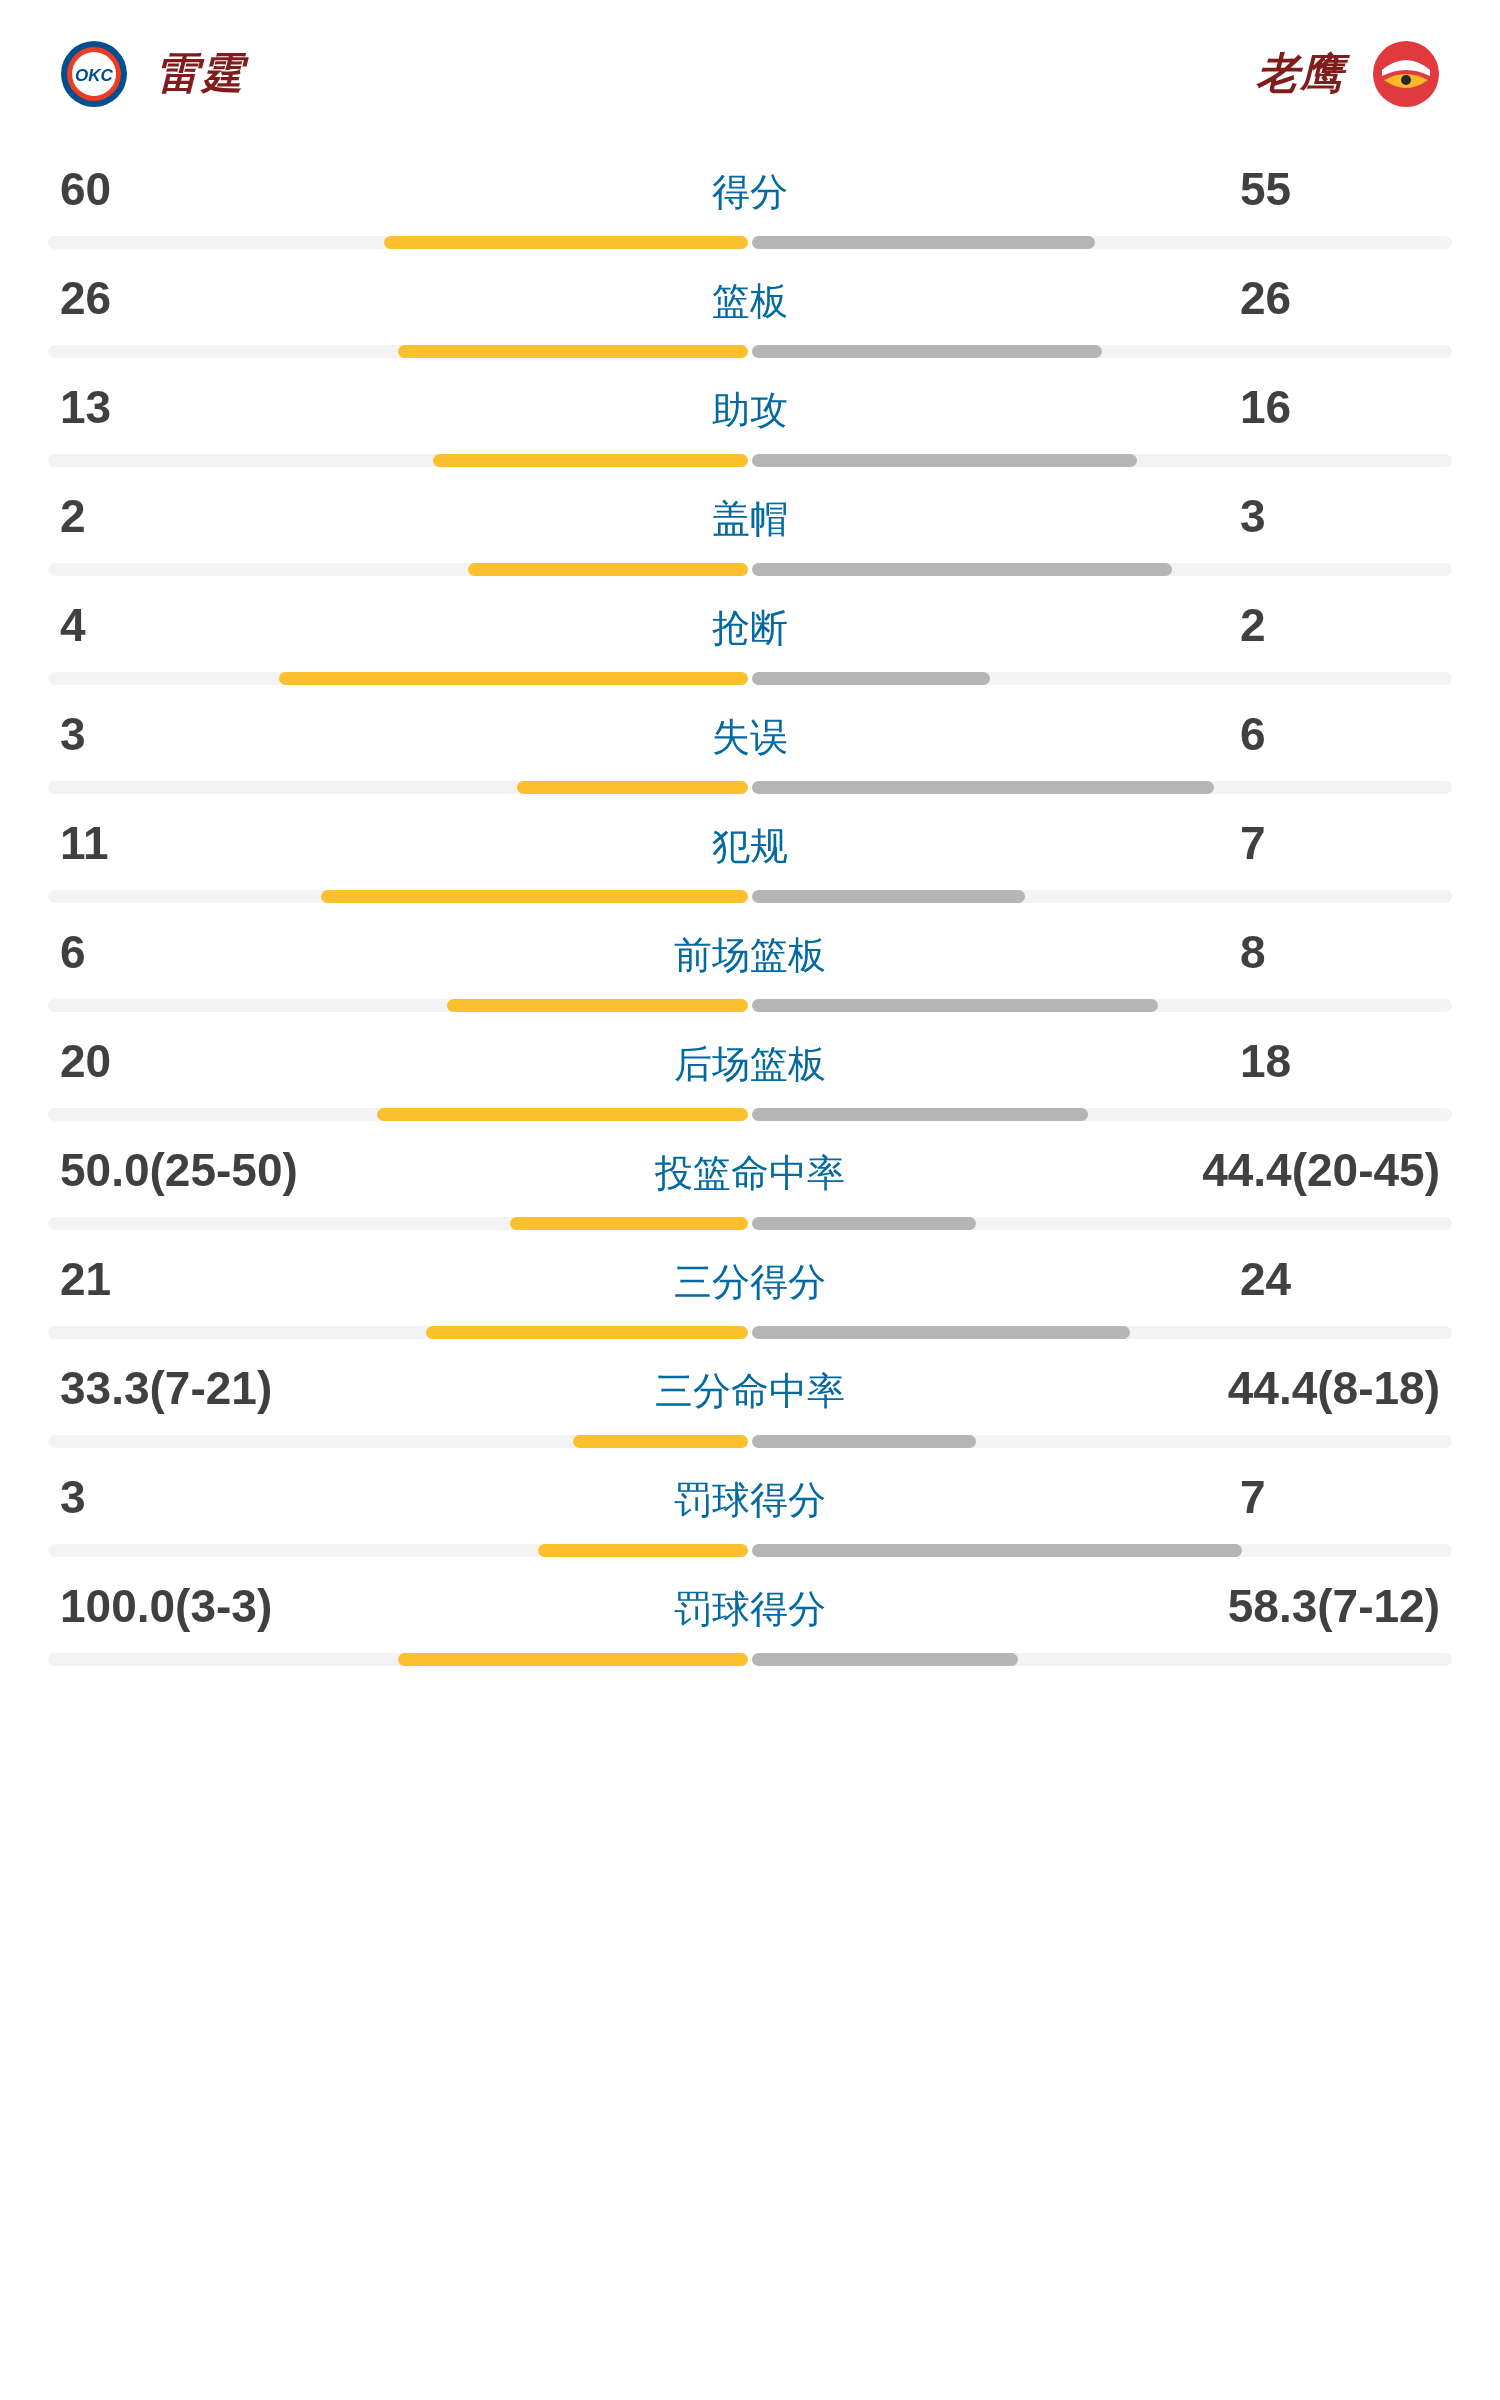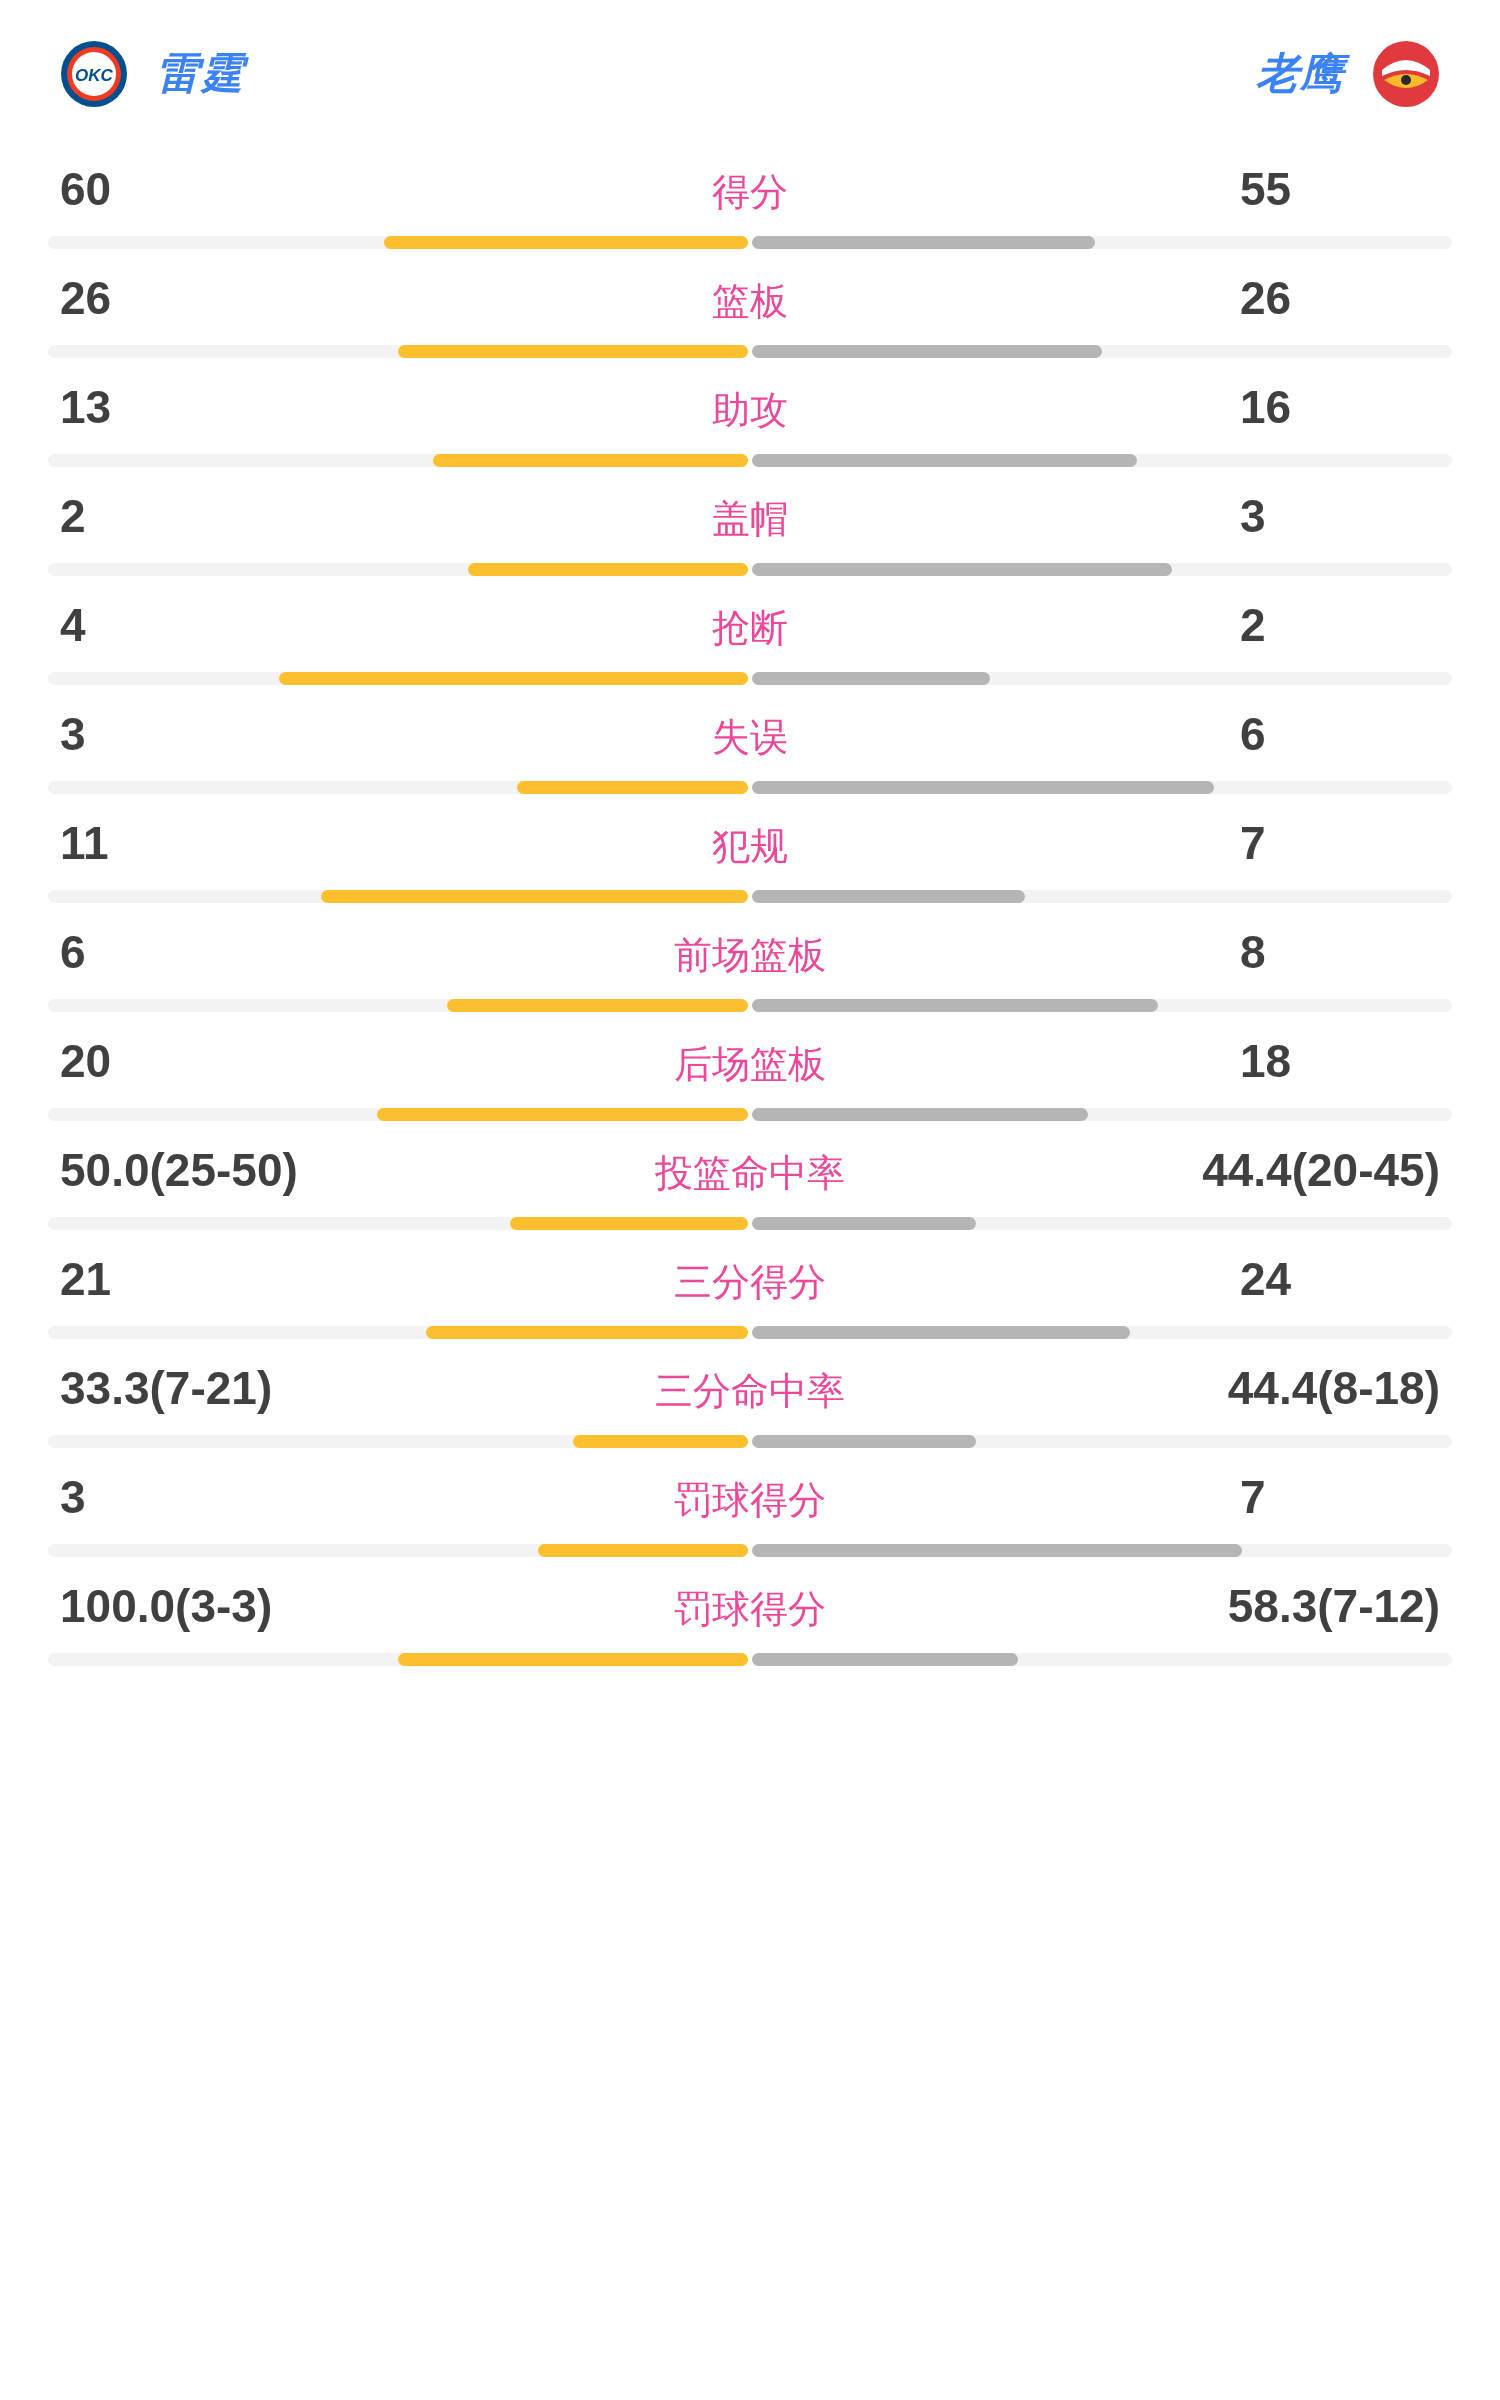--- a/index.html
+++ b/index.html
@@ -25,21 +25,21 @@
   .team {
     display: flex;
     align-items: center;
     gap: 28px;
     font-style: italic;
   }
   .team.right { margin-left: auto; text-align: center; }
   .team-name {
     font-size: 43px;
     font-weight: 700;
-    color: #3b82f6;
+    color: #7f1d1d;
     letter-spacing: 1px;
   }
   .logo {
     width: 68px;
     height: 68px;
     border-radius: 50%;
     display: flex;
     align-items: center;
     justify-content: center;
     flex: none;
@@ -61,21 +61,21 @@
     font-size: 46px;
     font-weight: 700;
     color: #404040;
     white-space: nowrap;
     min-width: 200px;
   }
   .val.right { text-align: left; }
   .label {
     font-size: 38px;
     font-weight: 500;
-    color: #ec4899;
+    color: #0369a1;
     text-align: center;
     flex: 1;
     white-space: nowrap;
   }
 
   .bars {
     display: flex;
     width: 100%;
     align-items: center;
     gap: 4px;

